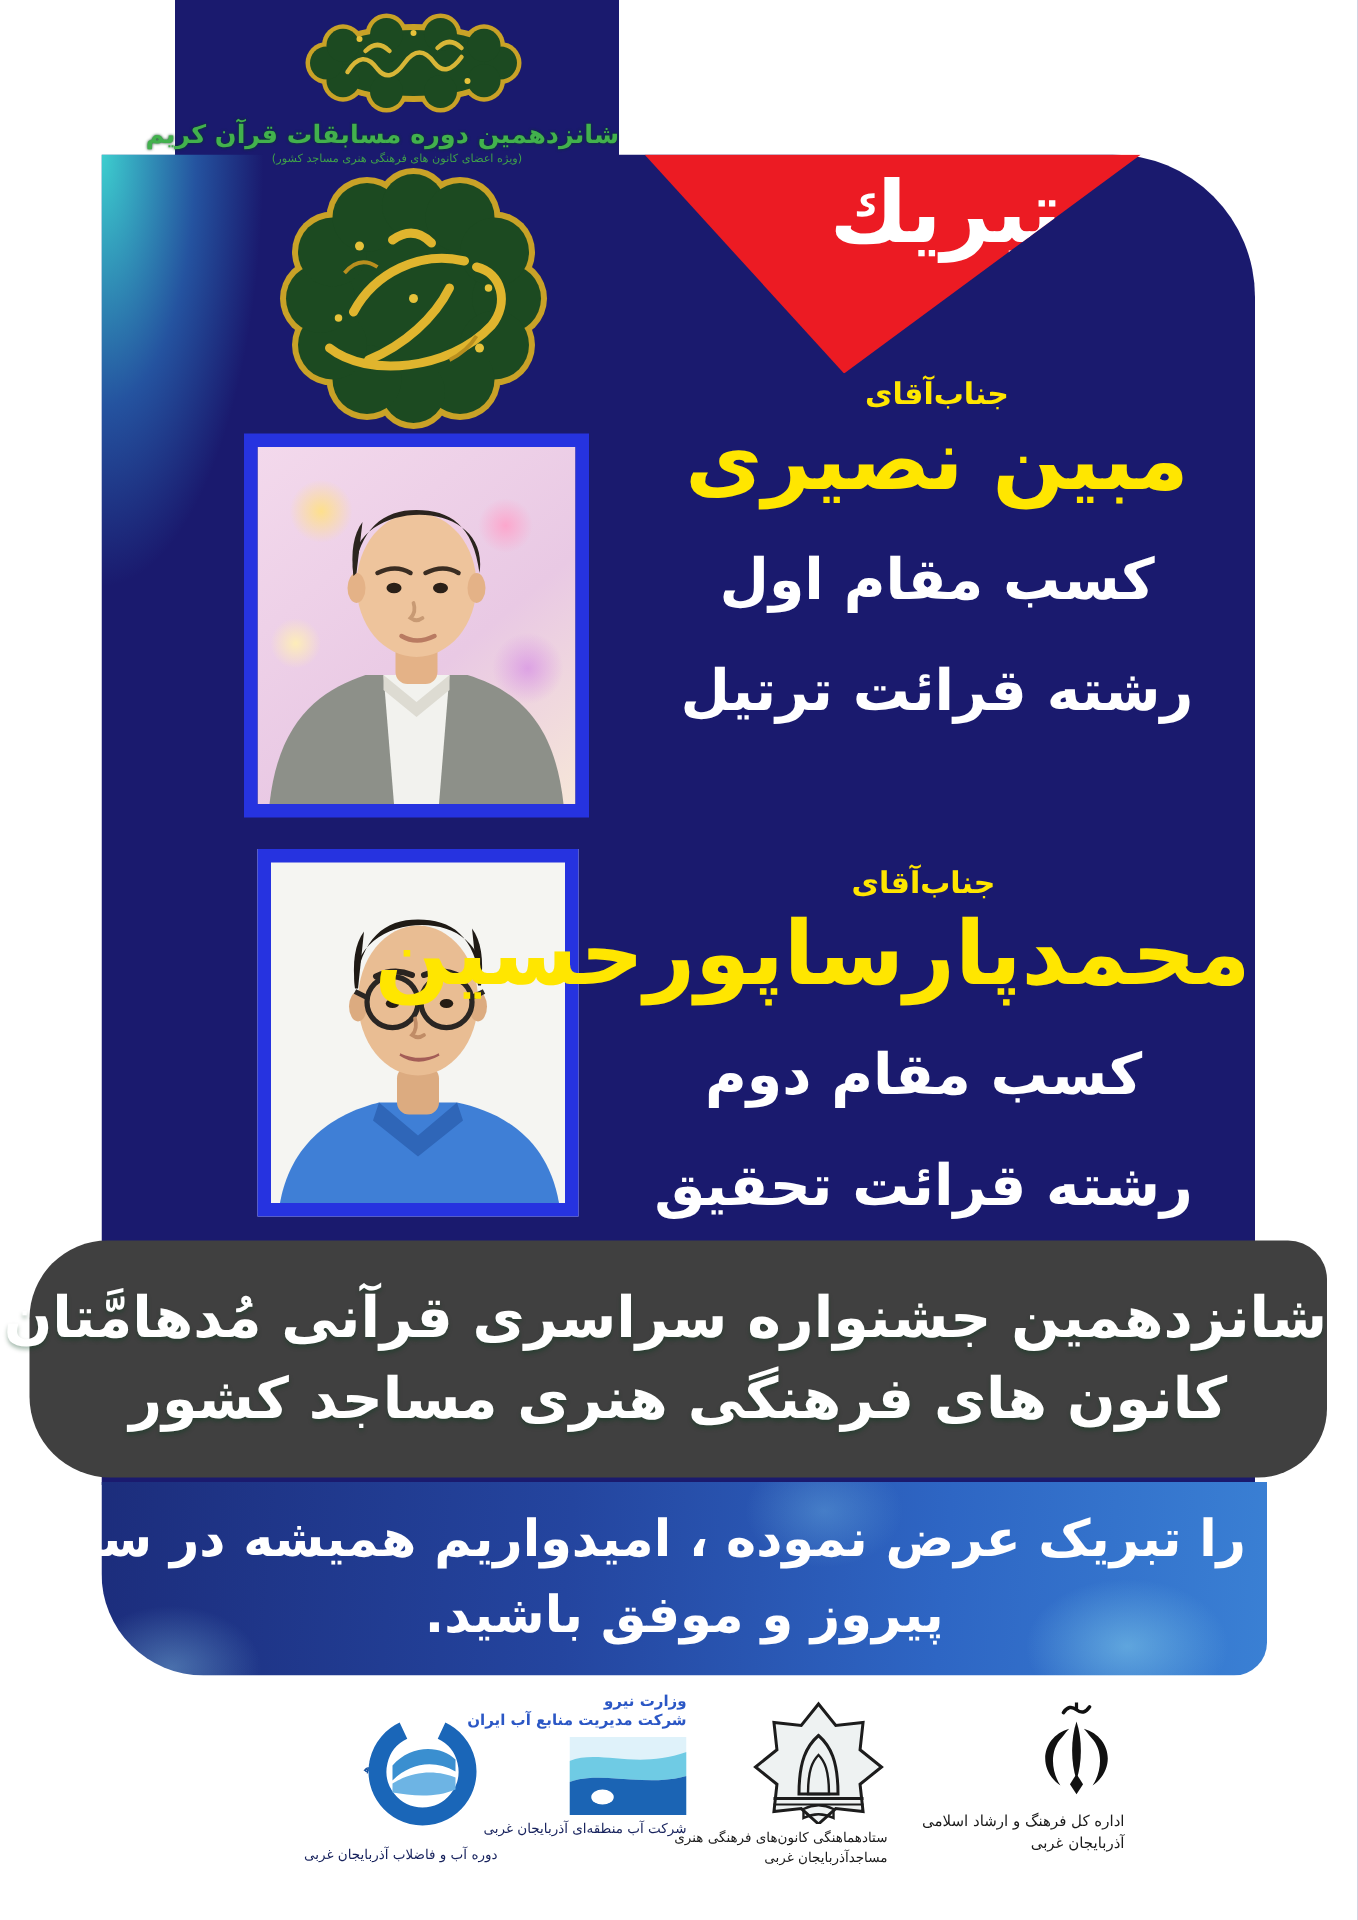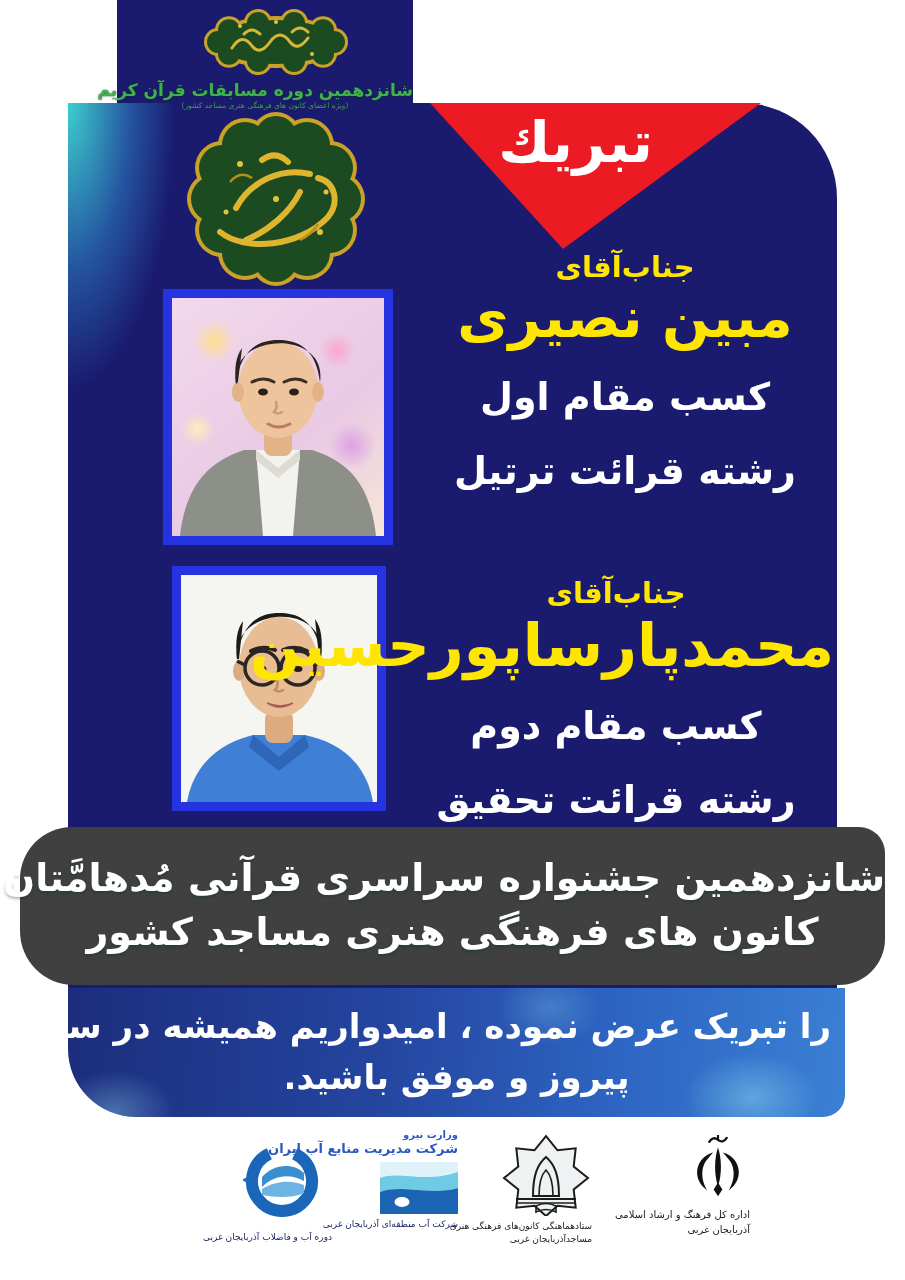--- a/index.html
+++ b/index.html
@@ -14,42 +14,42 @@
     left:68px;top:103px;width:769px;height:887px;background:
       radial-gradient(150px 400px at 0px 0px, rgba(63,216,212,.95), rgba(45,130,200,.55) 42%, rgba(26,26,110,0) 72%),
       #1a1a6e;
     border-top-right-radius:95px;
   }
   .red-pennant{
     left:430px;top:103px;width:331px;height:146px;background:#ec1b23;
     clip-path:polygon(0 0,100% 0,40.2% 100%);
   }
   .red-pennant .label{
-    position:absolute;top:8px;left:4%;width:80%;text-align:center;
+    position:absolute;top:8px;left:4%;width:80%;text-align:right;
     color:#ffffff;font-size:57px;font-weight:bold;line-height:1.1;
   }
   
   .comp-title{left:117px;top:80px;width:296px;text-align:center;color:#42b14d;
     font-size:17px;font-weight:bold;text-shadow:0 0 2px #07401a;white-space:nowrap;}
   .comp-subtitle{left:117px;top:101px;width:296px;text-align:center;color:#3f9f4a;
     font-size:7.5px;white-space:nowrap;overflow:hidden;}
   
   .photo{box-sizing:border-box;border:9px solid #2633e0;overflow:hidden;}
   .photo-1{left:163px;top:289px;width:230px;height:256px;background:
     radial-gradient(circle 30px at 20% 18%, rgba(255,225,130,.9), rgba(255,225,130,0) 70%),
     radial-gradient(circle 26px at 78% 22%, rgba(255,160,200,.85), rgba(255,160,200,0) 70%),
     radial-gradient(circle 34px at 85% 62%, rgba(210,130,230,.6), rgba(210,130,230,0) 70%),
     radial-gradient(circle 24px at 12% 55%, rgba(255,240,180,.9), rgba(255,240,180,0) 70%),
     radial-gradient(circle 44px at 55% 30%, rgba(255,200,220,.55), rgba(255,200,220,0) 70%),
     linear-gradient(140deg,#f3d9ec,#e9c9e4 60%,#f6e6d8);}
   .photo-2{left:172px;top:566px;width:214px;height:245px;background:#f5f5f2;}
   .photo svg{position:absolute;left:0;top:0;width:100%;height:100%;}
   
   .winner{color:#ffffff;text-align:center;}
-  .winner .salutation{color:#ffe600;font-size:29px;font-weight:bold;line-height:1.15;white-space:nowrap;}
+  .winner .salutation{color:#ffe600;font-size:20px;font-weight:bold;line-height:1.15;white-space:nowrap;}
   .winner .name{color:#ffe600;font-weight:bold;line-height:1.15;white-space:nowrap;margin-top:2px;}
   .winner-1{left:425px;top:251px;width:400px;}
   .winner-1 .name{font-size:56px;}
   .winner-2{left:398px;top:577px;width:436px;}
   .winner-2 .name{font-size:59px;}
   .winner .achievement{font-size:38px;font-weight:bold;margin-top:24px;white-space:nowrap;}
   .winner .category{font-size:38px;font-weight:bold;margin-top:30px;white-space:nowrap;}
   
   .green-banner{
     left:20px;top:827px;width:865px;height:158px;background:#404040;
@@ -72,21 +72,21 @@
     text-align:center;color:#ffffff;font-weight:bold;padding:6px 14px;box-sizing:border-box;
   }
   .blue-box .line{font-size:34px;line-height:1.05;white-space:nowrap;}
   
   .logo{ text-align:right; }
   .logo .caption{font-size:9px;font-weight:normal;color:#16215c;line-height:1.45;white-space:nowrap;}
   .logo .caption.black{color:#1a1a1a;}
   .logo-abfa{left:214px;top:1131px;width:118px;}
   .logo-regional{left:336px;top:1128px;width:122px;}
   .logo-regional .hdr{font-size:10px;color:#2b57c5;font-weight:bold;line-height:1.3;white-space:nowrap;}
-  .logo-regional .hdr2{font-size:13px;color:#2b57c5;font-weight:bold;line-height:1.3;white-space:nowrap;}
+  .logo-regional .hdr2{font-size:10px;color:#2b57c5;font-weight:bold;line-height:1.3;white-space:nowrap;}
   .logo-mosque{left:462px;top:1134px;width:130px;}
   .logo-ershad{left:600px;top:1134px;width:150px;}
   .logo-ershad .caption{font-size:10px;}
 </style>
 </head>
 <body>
 
 <div class="poster">
 
   <div class="abs top-extension"></div>

